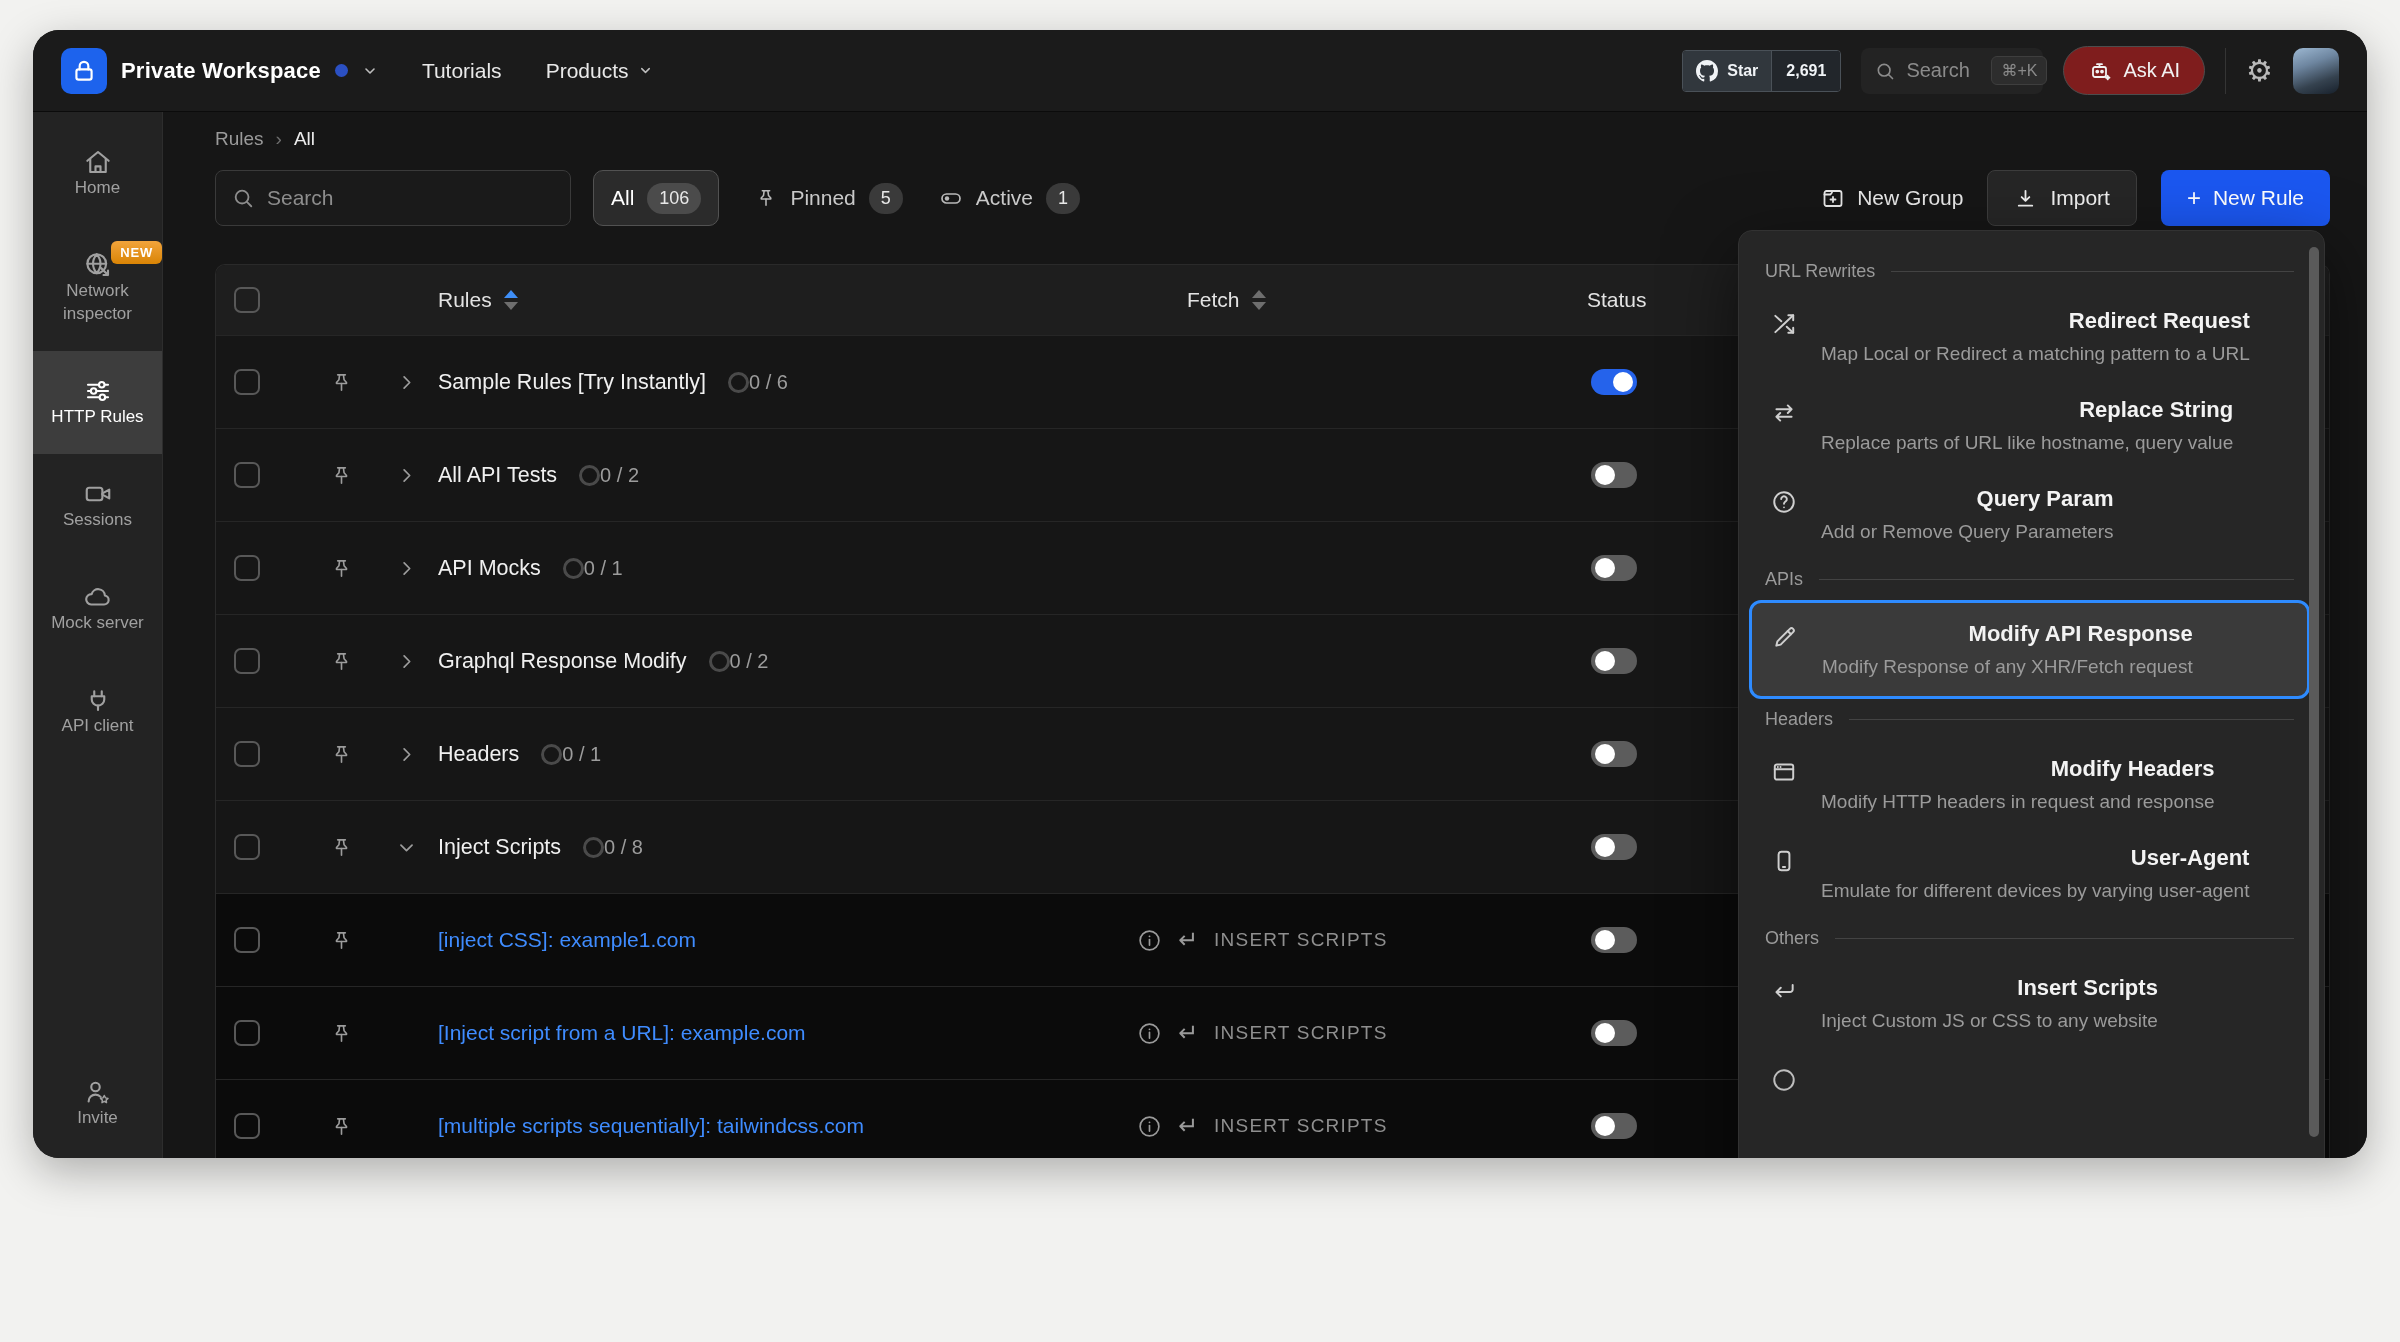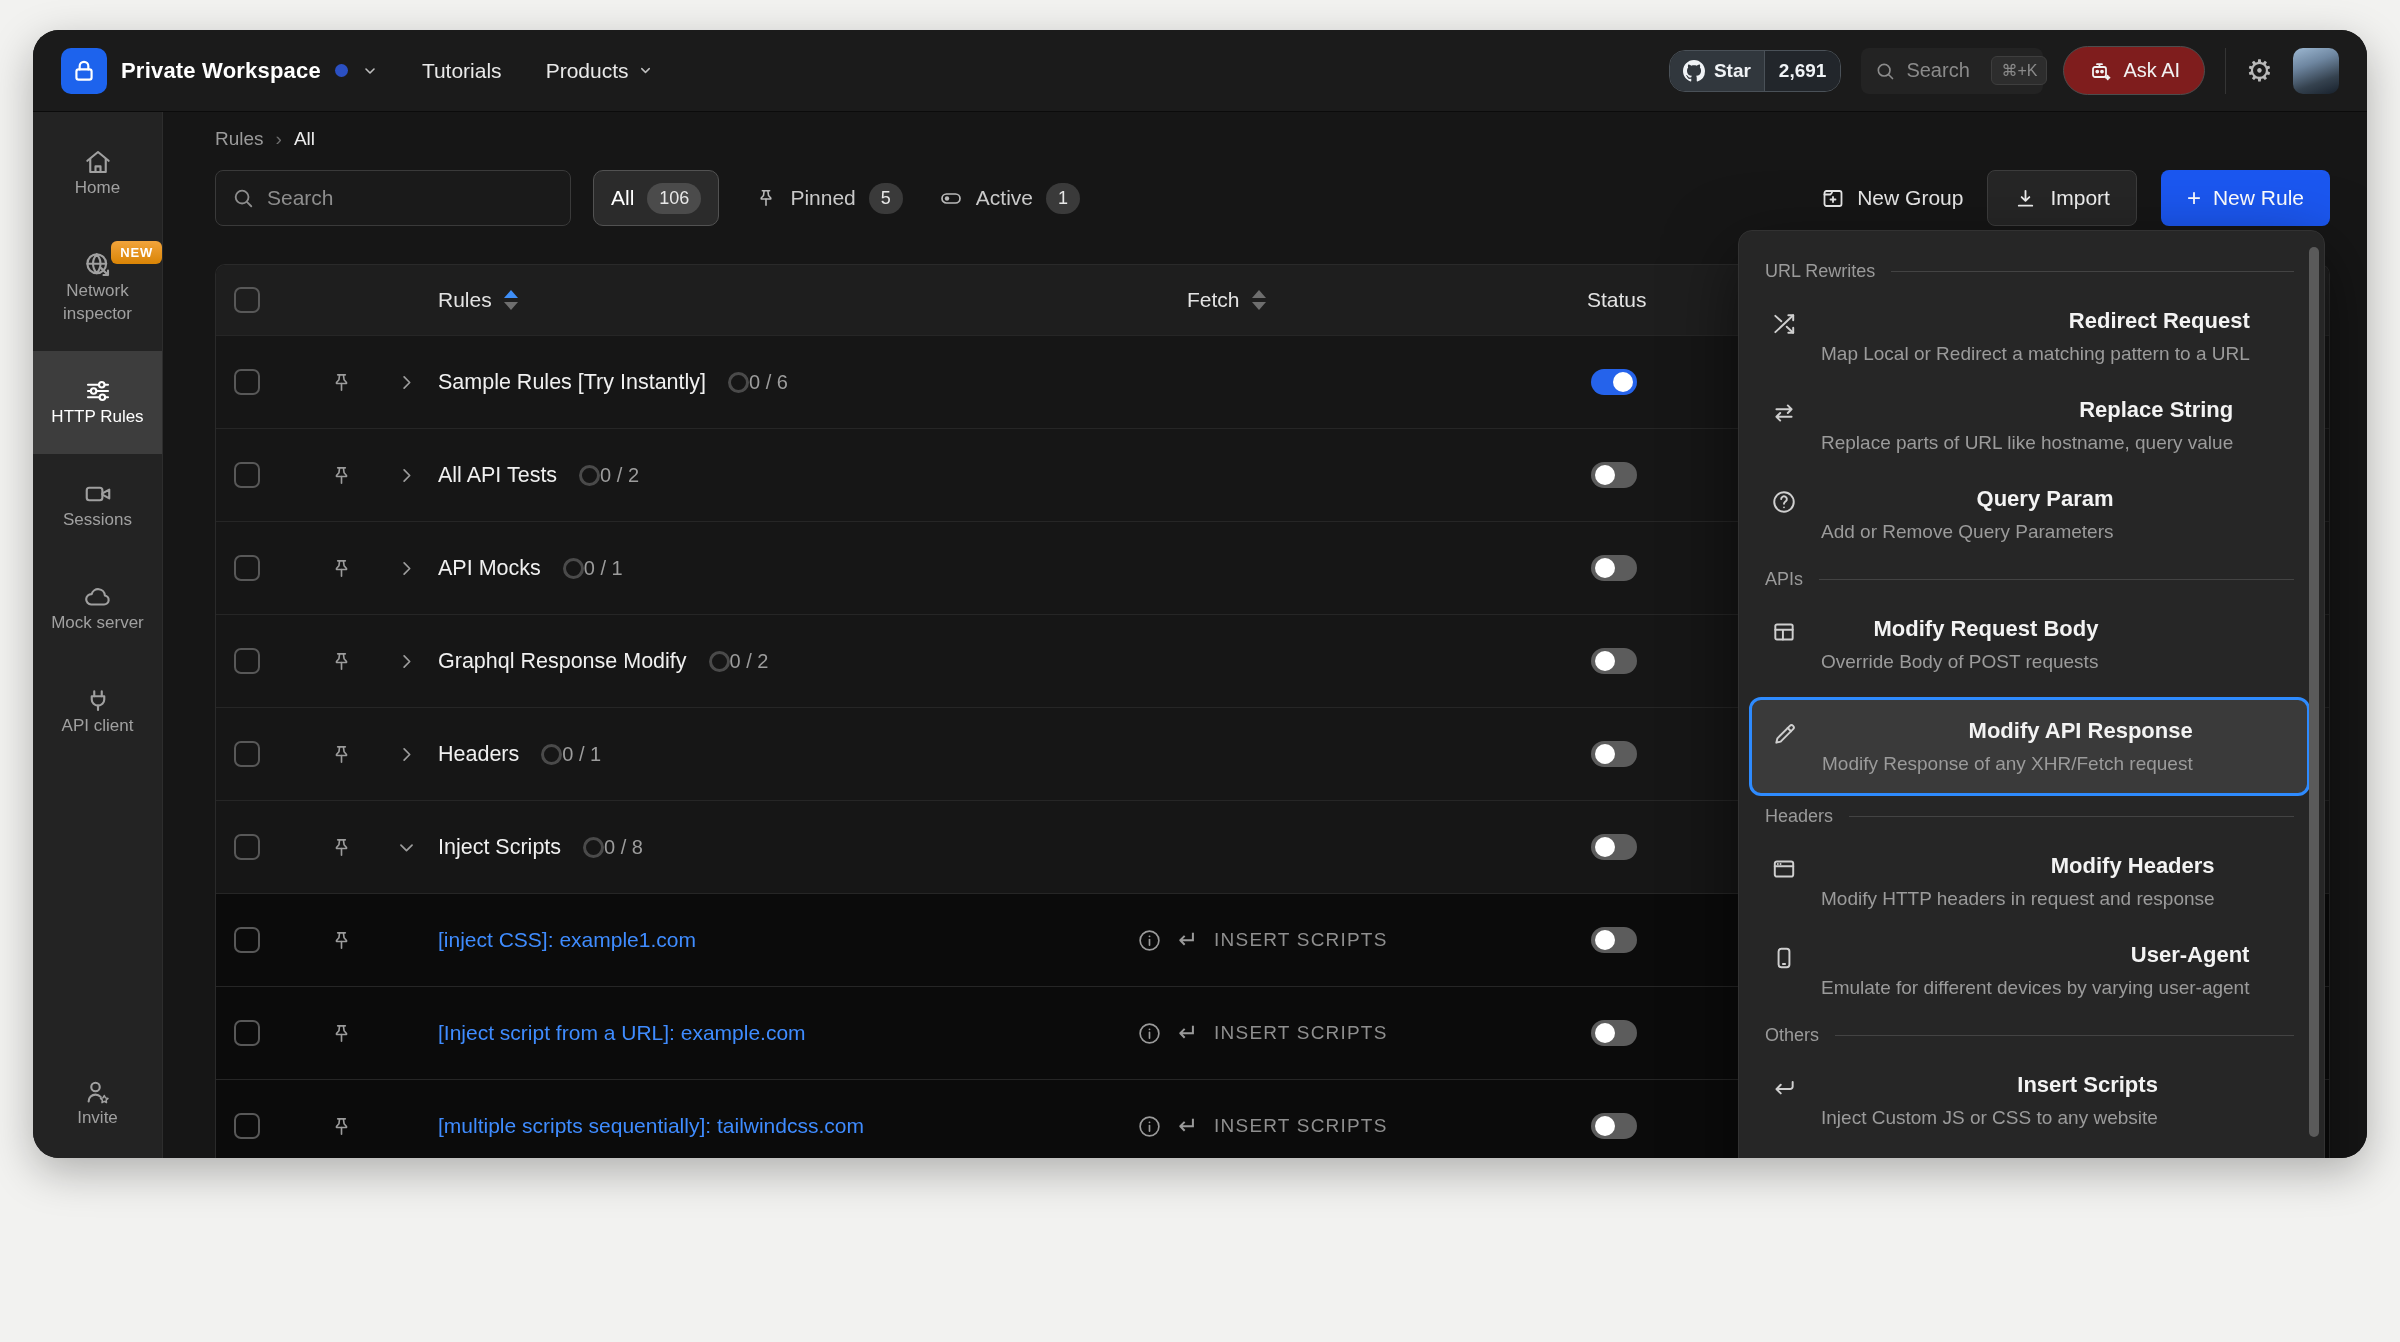--- a/index.html
+++ b/index.html
@@ -27,22 +27,22 @@
   .header-left { display:flex; align-items:center; gap:44px; }
   .workspace { display:flex; align-items:center; gap:14px; cursor:pointer; }
   .logo-btn { width:46px; height:46px; border-radius:10px; background:#1d63ed;
     display:flex; align-items:center; justify-content:center; color:#fff; }
   .workspace-name { font-size:22px; font-weight:700; color:#ffffff; letter-spacing:.2px; }
   .ws-dot { width:13px; height:13px; border-radius:50%; background:#2b50c3; }
   .chev-sm { color:#bdbdbd; }
   .nav-link { display:flex; align-items:center; gap:9px; font-size:21px; color:#e9e9e9; cursor:pointer; }
 
   .header-right { display:flex; align-items:center; gap:20px; }
-  .gh { display:flex; height:42px; border:1px solid #4a5158; border-radius:16px; overflow:hidden;
-    font-size:19px; font-weight:700; color:#f0f3f6; cursor:pointer; }
+  .gh { display:flex; height:42px; border:1px solid #4a5158; border-radius:4px; overflow:hidden;
+    font-size:16px; font-weight:700; color:#f0f3f6; cursor:pointer; }
   .gh-left { display:flex; align-items:center; gap:9px; background:#31373d; padding:0 13px; }
   .gh-right { display:flex; align-items:center; background:#22262b; padding:0 14px; border-left:1px solid #4a5158; }
   .searchbox { display:flex; align-items:center; gap:11px; height:46px; width:182px;
     background:#232323; border-radius:8px; padding:0 8px 0 14px; color:#8b8b8b; cursor:text; }
   .searchbox input { background:transparent; border:0; outline:0; width:74px; color:#cfcfcf; font-size:20px; font-family:inherit; }
   .searchbox input::placeholder { color:#8b8b8b; }
   .kbd { border:1px solid #3e3e3e; background:#2d2d2d; border-radius:6px; padding:4px 9px; font-size:16px; color:#8a8a8a; white-space:nowrap; }
   .askai { display:flex; align-items:center; gap:11px; height:49px; border:1px solid #4d4d4d; border-radius:25px;
     padding:0 24px; color:#f2f2f2; font-size:20px; background:#7f1d1d; cursor:pointer; }
   .hdr-divider { width:1px; height:46px; background:#353535; }
@@ -770,32 +770,20 @@
         <div class="dd-title">Query Param</div>
         <div class="dd-desc">Add or Remove Query Parameters</div>
       </div>
     </div>
 
     <div class="dd-label-row">
       <span>APIs</span>
         <span class="dd-line"></span>
     </div>
 
-    <div class="dd-item">
-      <span class="dd-icon">
-          <svg viewBox="0 0 24 24" fill="none" stroke="currentColor" stroke-width="1.8" stroke-linecap="round" stroke-linejoin="round">
-            <rect x="4" y="5" width="16" height="14" rx="1.5"></rect>
-            <path d="M4 10h16M11 10v9"></path>
-          </svg>
-        </span>
-      <div class="dd-texts">
-        <div class="dd-title">Modify Request Body</div>
-        <div class="dd-desc">Override Body of POST requests</div>
-      </div>
-    </div>
 
     <div class="dd-item highlighted">
       <span class="dd-icon">
           <svg viewBox="0 0 24 24" fill="none" stroke="currentColor" stroke-width="1.8" stroke-linecap="round" stroke-linejoin="round">
             <path d="M4 20l1-4L16.5 4.5a2.12 2.12 0 0 1 3 3L8 19l-4 1z"></path>
             <path d="M14.5 6.5l3 3"></path>
           </svg>
         </span>
       <div class="dd-texts">
         <div class="dd-title">Modify API Response</div>

